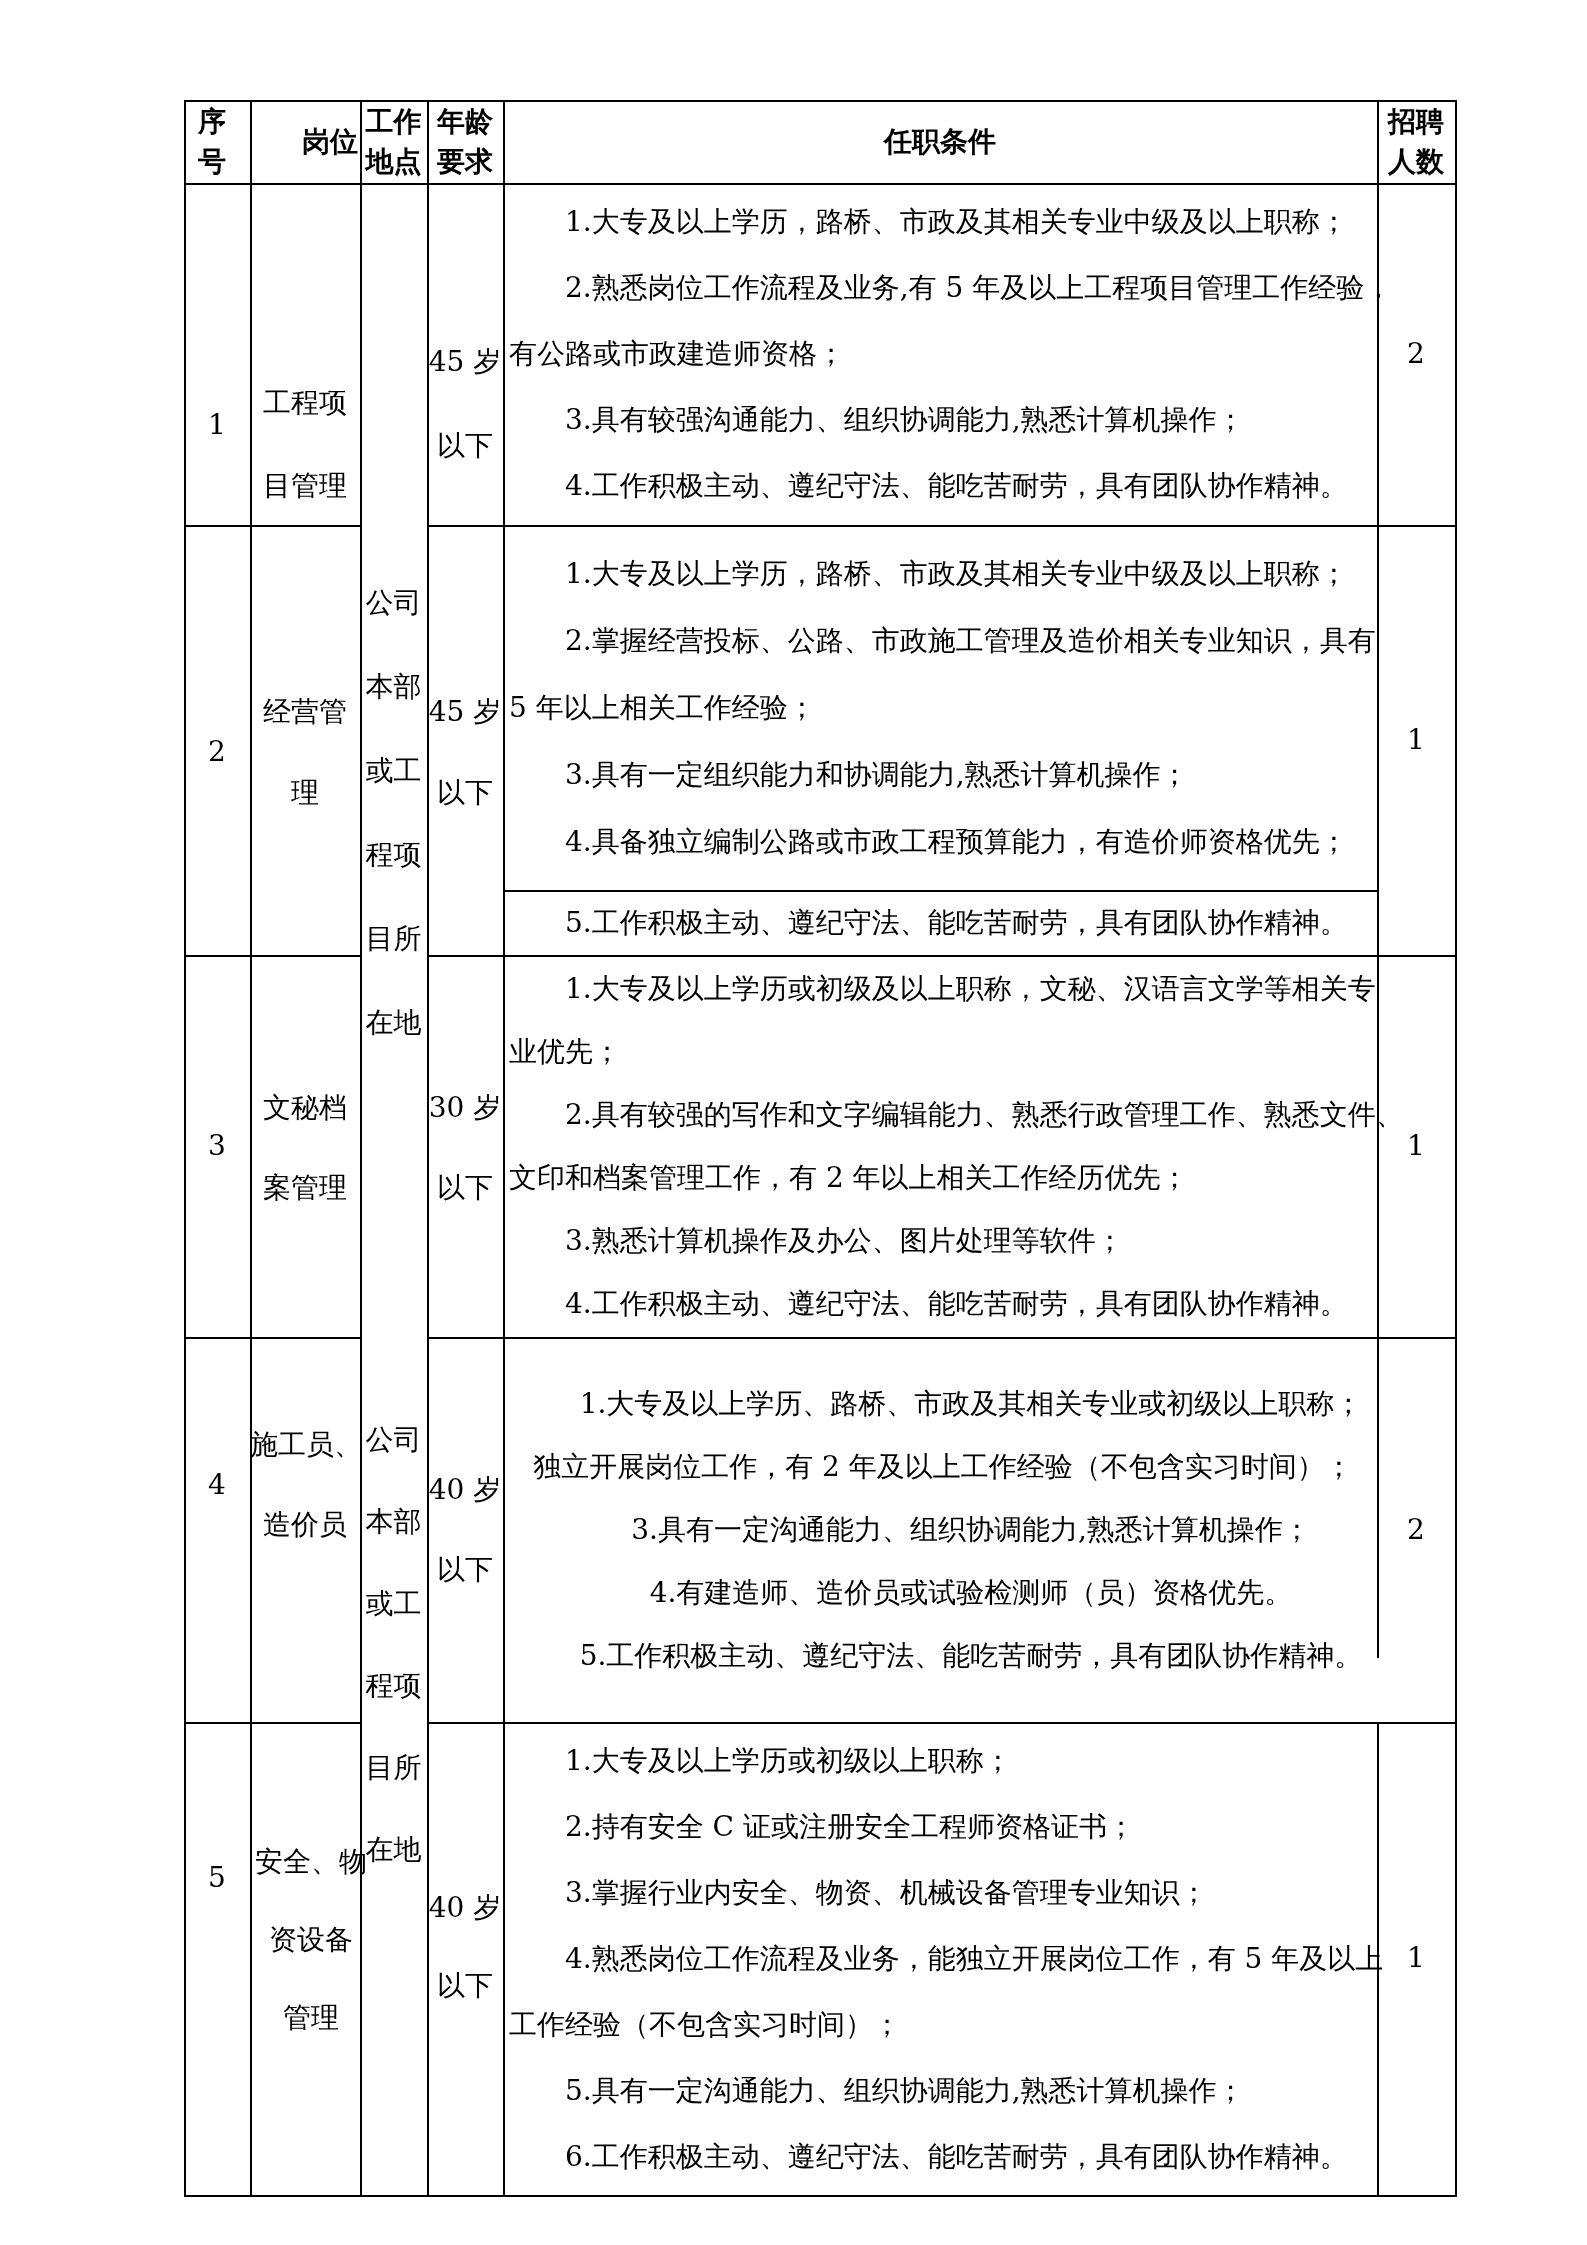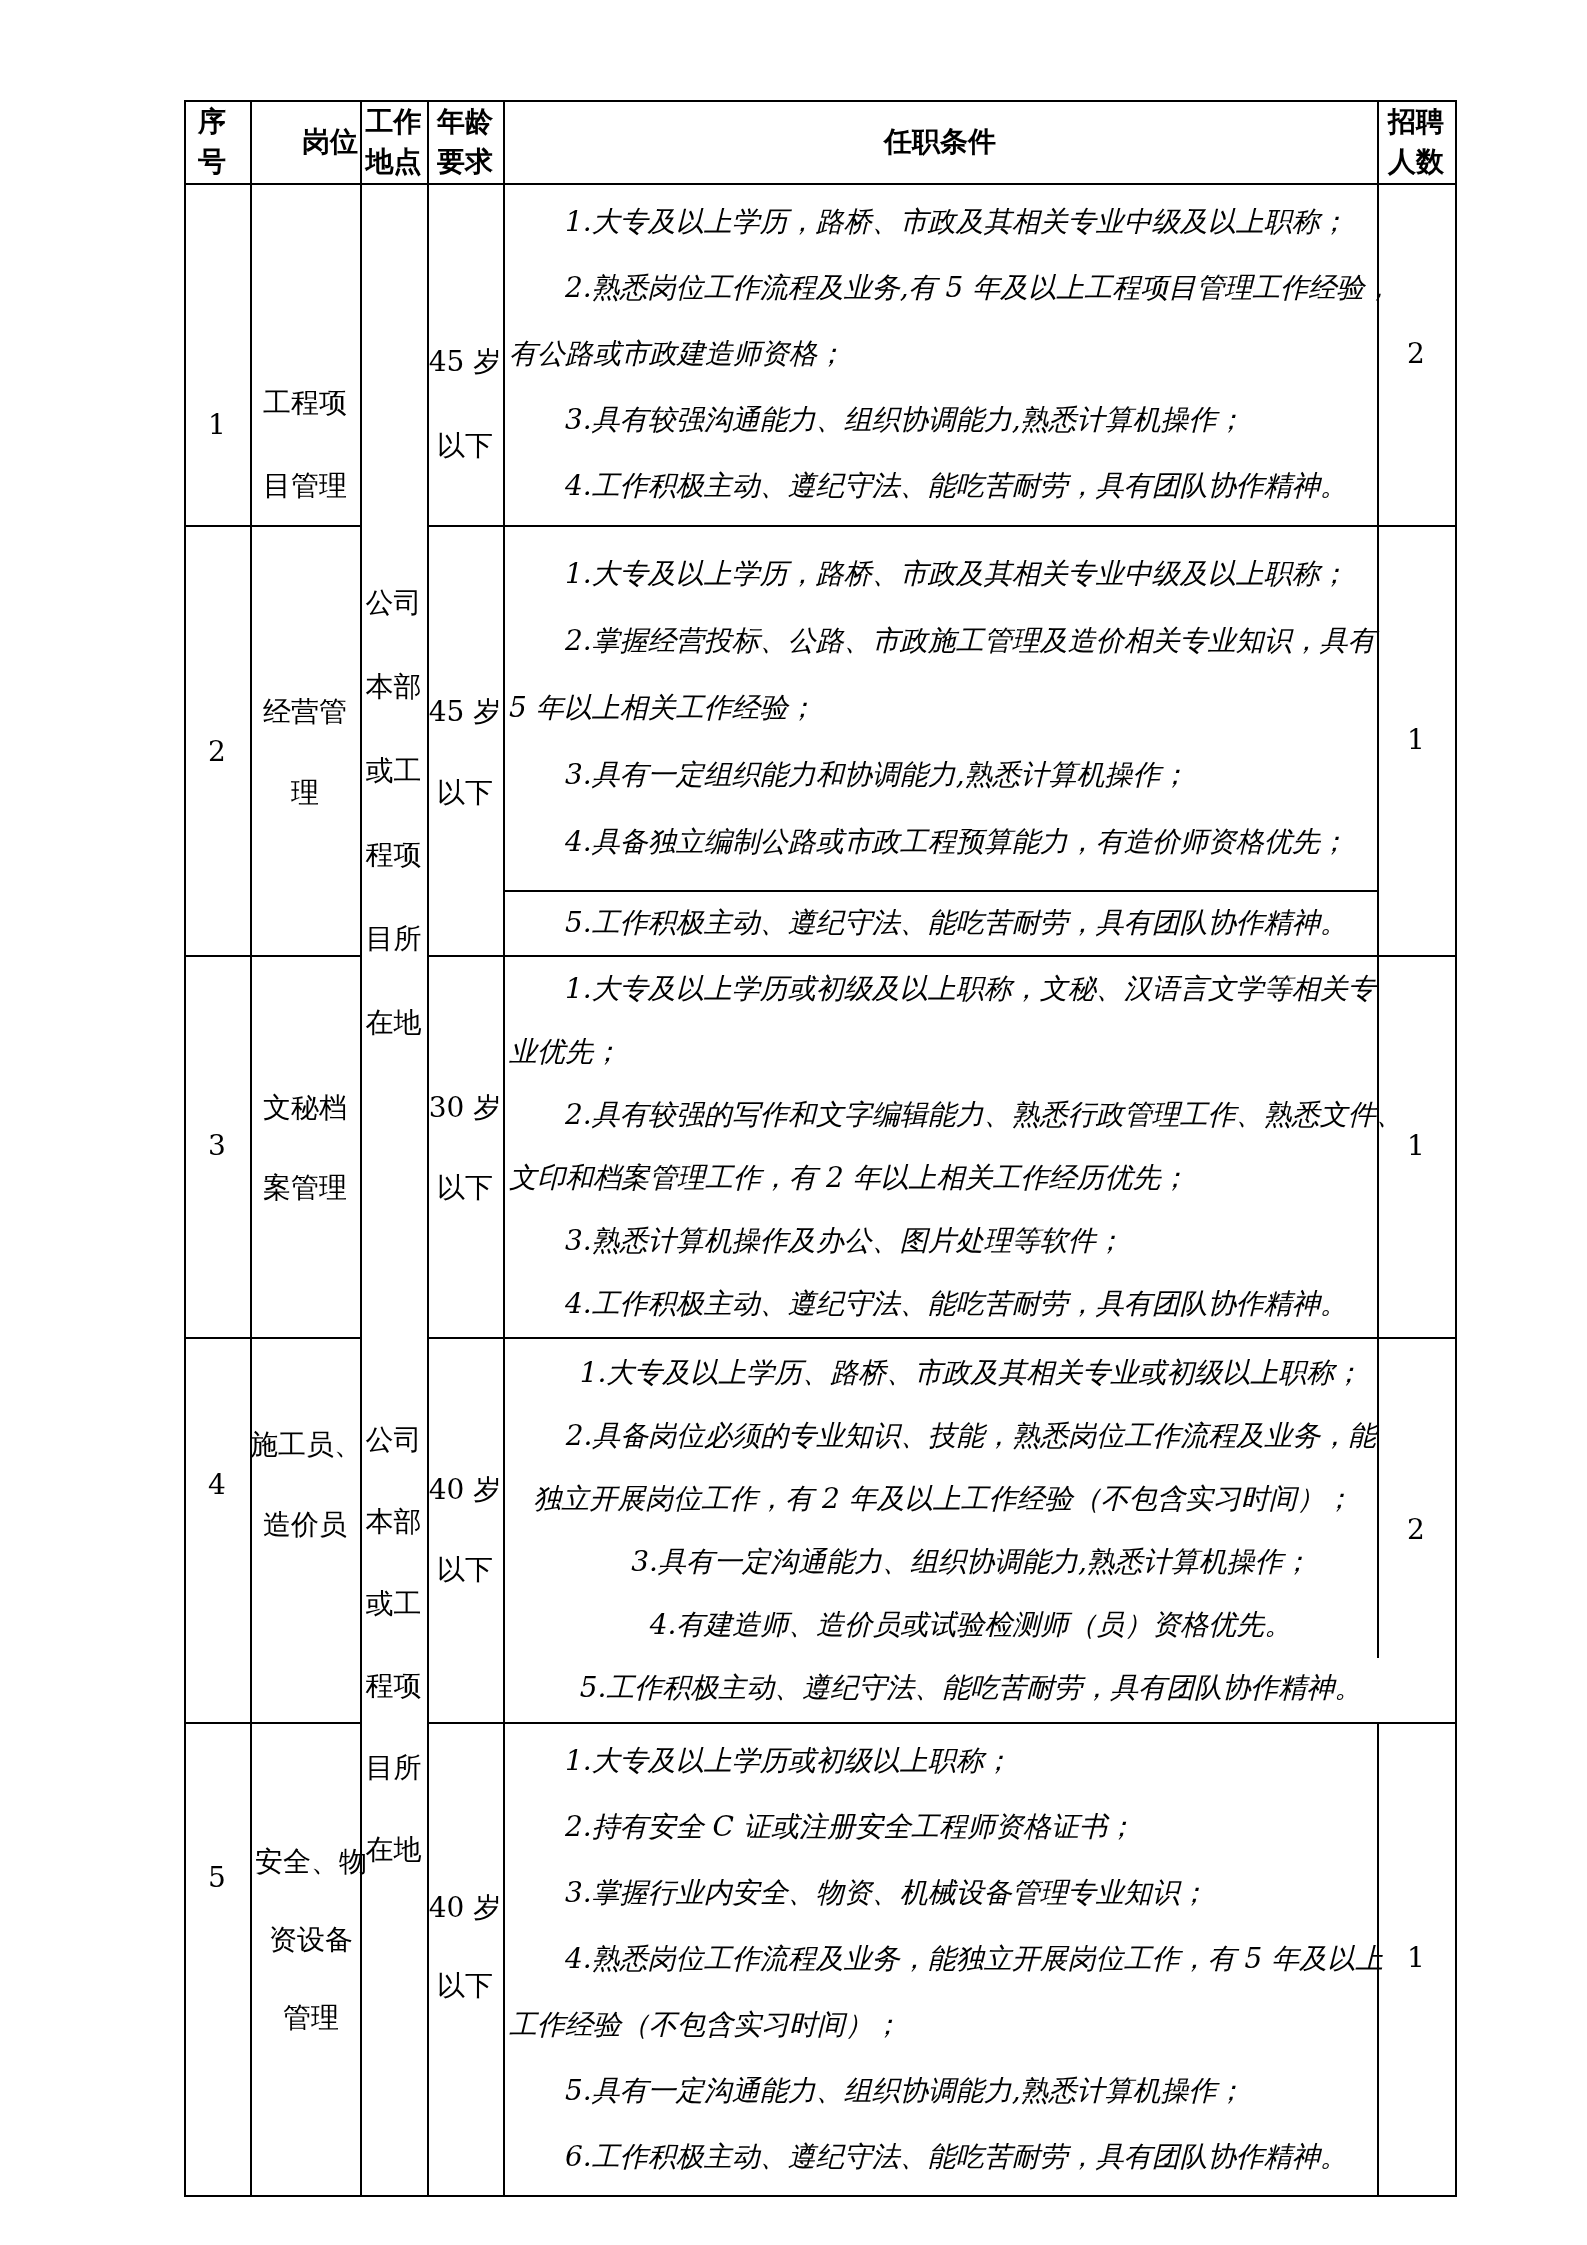--- a/index.html
+++ b/index.html
@@ -11,21 +11,21 @@
   .hline,.vline{position:absolute;background:#000;}
   .hline{height:2px;}
   .vline{width:2px;}
   
   .stack{position:absolute;text-align:center;font-size:28px;white-space:nowrap;}
   .stack .tl{display:block;}
   .hdr{position:absolute;display:flex;flex-direction:column;justify-content:center;
        align-items:center;text-align:center;font-weight:bold;font-size:28px;line-height:40px;}
   
   .req{position:absolute;display:flex;flex-direction:column;justify-content:center;
-       font-size:28px;padding-left:6px;box-sizing:border-box;overflow:visible;font-style:italic;}
+       font-size:28px;padding-left:6px;box-sizing:border-box;overflow:visible;}
   .req .tl{white-space:nowrap;}
   .req .tl.num{text-indent:56px;}
   .digit{position:absolute;text-align:center;font-size:28px;line-height:42px;height:42px;}
 </style>
 </head>
 <body>
 
 <div class="hline" style="left:184px;top:100px;width:1273px;"></div>
 <div class="hline" style="left:184px;top:183px;width:1273px;"></div>
 <div class="hline" style="left:184px;top:525px;width:176px;"></div>
@@ -156,21 +156,20 @@
 <div class="req" style="left:503px;top:957px;width:874px;height:378px;line-height:63px;">
     <div class="tl num">1.大专及以上学历或初级及以上职称，文秘、汉语言文学等相关专</div>
     <div class="tl">业优先；</div>
     <div class="tl num">2.具有较强的写作和文字编辑能力、熟悉行政管理工作、熟悉文件、</div>
     <div class="tl">文印和档案管理工作，有 2 年以上相关工作经历优先；</div>
     <div class="tl num">3.熟悉计算机操作及办公、图片处理等软件；</div>
     <div class="tl num">4.工作积极主动、遵纪守法、能吃苦耐劳，具有团队协作精神。</div>
   </div>
 <div class="req" style="left:503px;top:1339px;width:874px;height:381px;line-height:63px;align-items:center;">
     <div class="tl num">1.大专及以上学历、路桥、市政及其相关专业或初级以上职称；</div>
-    <div class="tl num">2.具备岗位必须的专业知识、技能，熟悉岗位工作流程及业务，能</div>
     <div class="tl">独立开展岗位工作，有 2 年及以上工作经验（不包含实习时间）；</div>
     <div class="tl num">3.具有一定沟通能力、组织协调能力,熟悉计算机操作；</div>
     <div class="tl num">4.有建造师、造价员或试验检测师（员）资格优先。</div>
     <div class="tl num">5.工作积极主动、遵纪守法、能吃苦耐劳，具有团队协作精神。</div>
   </div>
 <div class="req" style="left:503px;top:1724px;width:874px;height:469px;line-height:66px;">
     <div class="tl num">1.大专及以上学历或初级以上职称；</div>
     <div class="tl num">2.持有安全 C 证或注册安全工程师资格证书；</div>
     <div class="tl num">3.掌握行业内安全、物资、机械设备管理专业知识；</div>
     <div class="tl num">4.熟悉岗位工作流程及业务，能独立开展岗位工作，有 5 年及以上</div>

